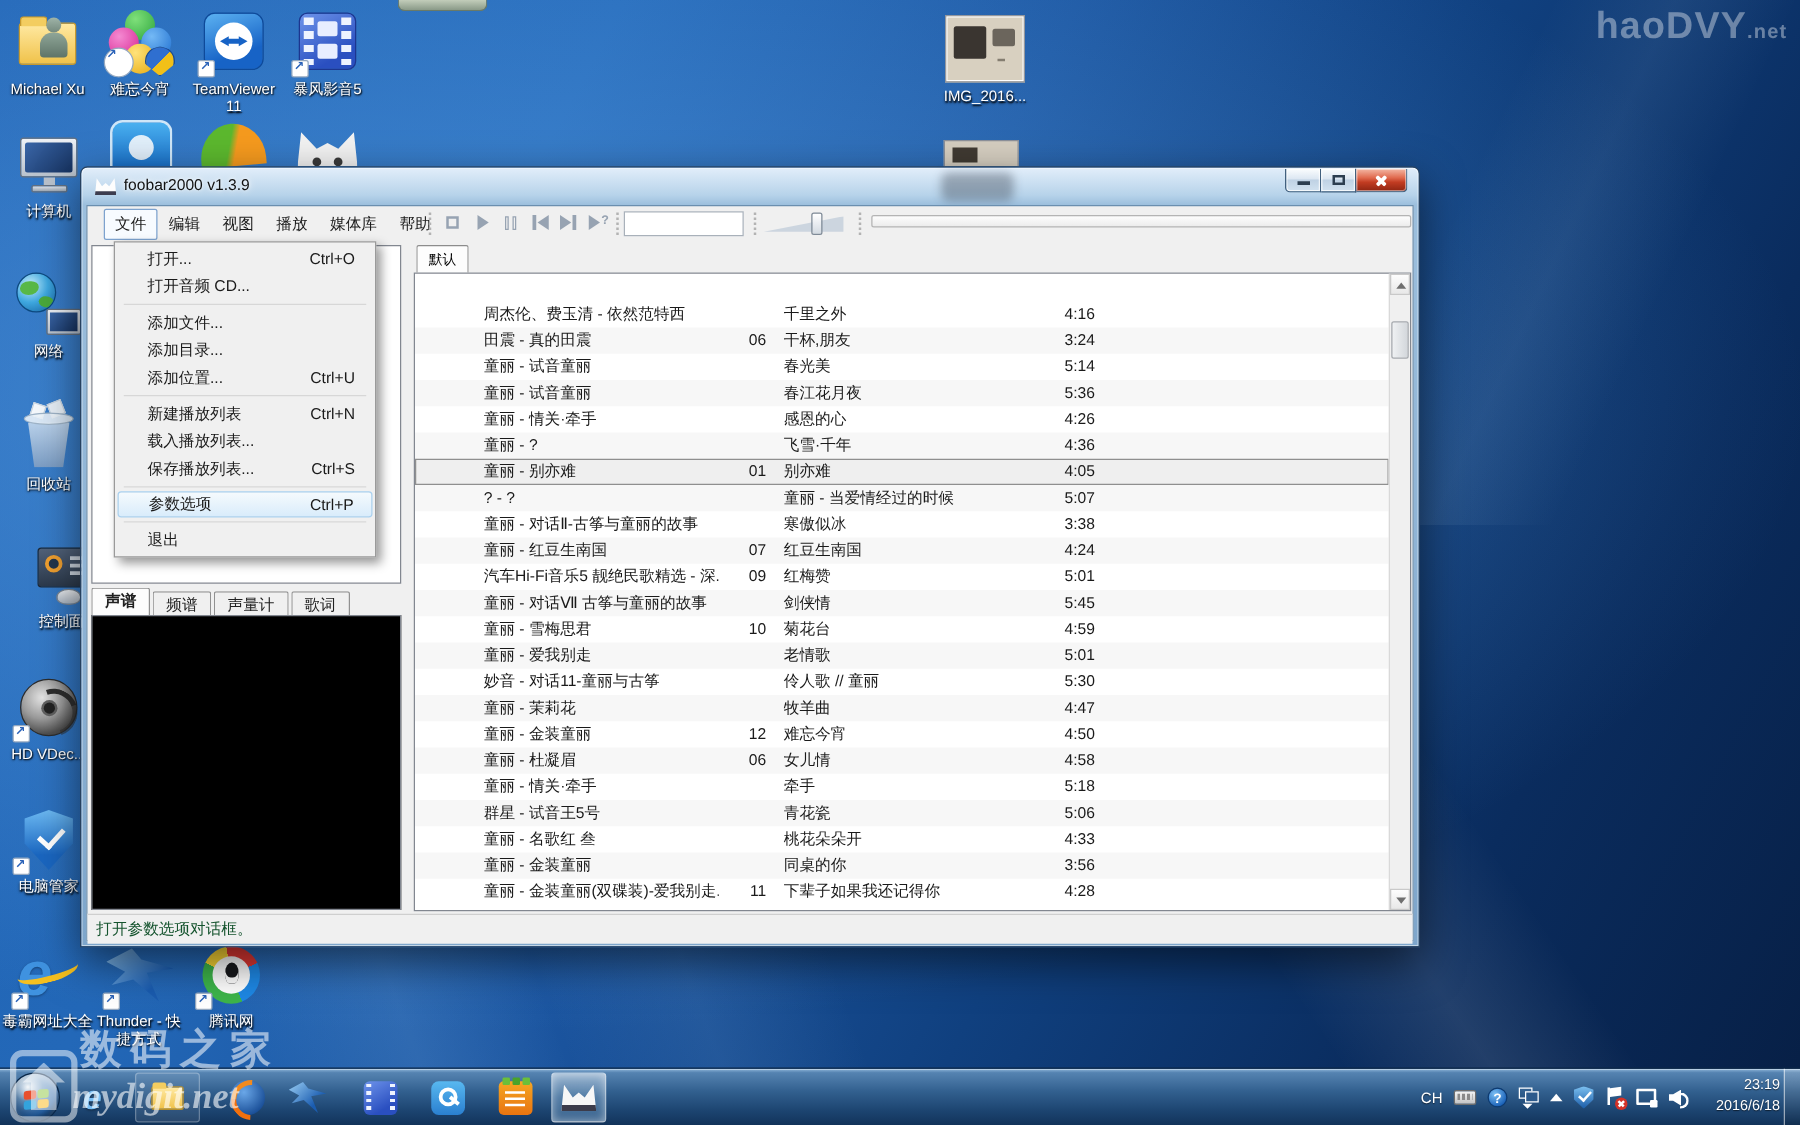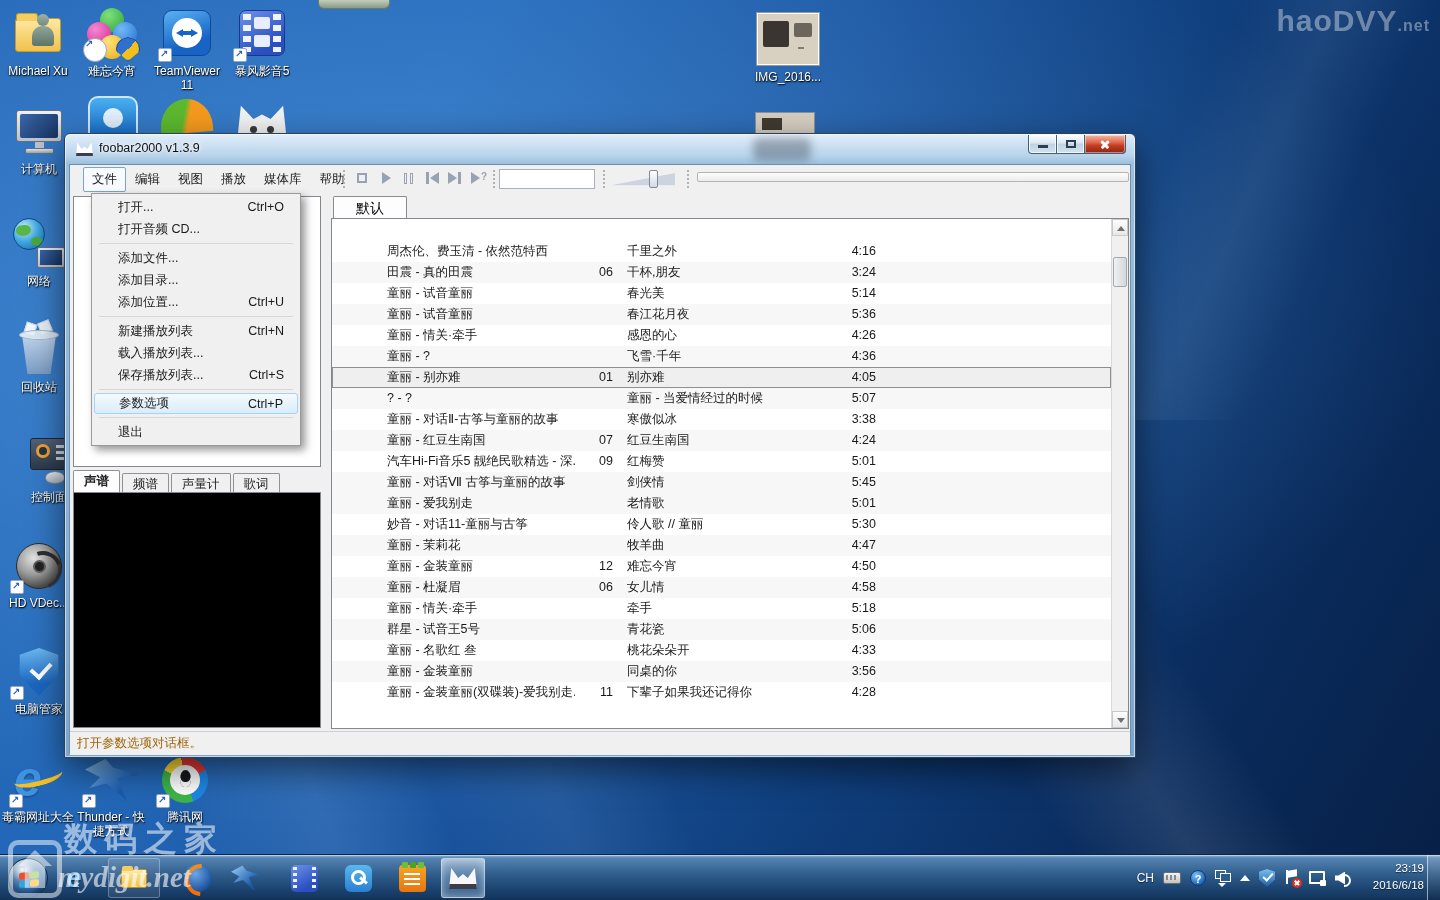--- a/index.html
+++ b/index.html
@@ -196,21 +196,21 @@
 .seek { position:absolute; left:632px; top:38px; width:432px; height:10px; border-radius:2px;
   background:linear-gradient(#fdfdfd,#ececec); border:1px solid #b4b4b4; }
 
 
 .leftpanel { position:absolute; left:8px; top:62px; width:248px; height:271px; background:#fff; border:1px solid #828790; }
 .viztabs { position:absolute; left:8px; top:336px; height:23px; display:flex; align-items:flex-end; }
 .vtab { height:20px; padding:2px 10px 0; font-size:12.5px; color:#222; background:#f0f0f0;
   border:1px solid #919191; border-bottom:none; border-radius:2px 2px 0 0; margin-right:2px; }
 .vtab.on { height:23px; background:#fdfdfd; font-weight:bold; }
 .blackpanel { position:absolute; left:8px; top:358px; width:248px; height:236px; background:#000; border:1px solid #828790; }
-.pltab { position:absolute; left:268px; top:62px; height:23px; padding:3px 22px 0; font-size:14px;
+.pltab { position:absolute; left:268px; top:62px; height:23px; padding:3px 9px 0; font-size:11px;
   background:#fdfdfd; border:1px solid #8c8c8c; border-bottom:none; border-radius:2px 2px 0 0; }
 .playlist { position:absolute; left:266px; top:84px; width:798px; height:511px; background:#fff; border:1px solid #828790; }
 .plhead { position:absolute; left:0; right:17px; top:0; height:22px; display:flex;
   background:linear-gradient(#ffffff,#f0f0f0); border-bottom:1px solid #d5d5d5; font-size:12px; color:#333; }
 .hc { height:100%; line-height:21px; border-right:1px solid #dedede; overflow:hidden; white-space:nowrap; }
 .rows { position:absolute; left:0; right:17px; top:22px; bottom:0; overflow:hidden; }
 .prow { display:flex; height:21px; line-height:21px; font-size:12.5px; color:#1a1a1a; white-space:nowrap; }
 .prow.alt { background:#f7f7f7; }
 .prow.sel { background:#efefef; outline:1px solid #8f8f8f; outline-offset:-1px; }
 .c-play { width:47px; flex:none; }
@@ -223,21 +223,21 @@
 .h-dur { width:72px; text-align:right; padding-right:8px; } .h-fill { flex:1; border-right:none; }
 .vscroll { position:absolute; right:0; top:0; bottom:0; width:17px; background:#f0f0f0; border-left:1px solid #d9d9d9; }
 .sbtn { position:absolute; left:0; width:16px; height:17px; background:linear-gradient(#fdfdfd,#e8e8e8); border:1px solid #c9c9c9; }
 .sbtn.up { top:0; } .sbtn.dn { bottom:0; }
 .sbtn::after { content:""; position:absolute; left:4px; }
 .sbtn.up::after { top:6px; border-left:4px solid transparent; border-right:4px solid transparent; border-bottom:5px solid #6f6f6f; }
 .sbtn.dn::after { top:6px; border-left:4px solid transparent; border-right:4px solid transparent; border-top:5px solid #6f6f6f; }
 .sthumb { position:absolute; left:1px; top:38px; width:14px; height:30px; border-radius:2px;
   background:linear-gradient(90deg,#eff1f3,#d3d7db); border:1px solid #a4a8ad; }
 .statusbar { position:absolute; left:5px; right:5px; top:597px; height:24px; background:#f0f0f0;
-  border-top:1px solid #cfcfcf; font-size:12.5px; color:#a16207; line-height:23px; padding-left:7px; }
+  border-top:1px solid #cfcfcf; font-size:12.5px; color:#14532d; line-height:23px; padding-left:7px; }
 
 
 .dropdown { position:absolute; left:26px; top:59px; width:210px; z-index:60; background:#f0f0f0;
   border:1px solid #9a9a9a; box-shadow:4px 4px 8px rgba(0,0,0,.42); padding:2px 0; }
 .mitem { height:22px; display:flex; align-items:center; padding:0 16px 0 26px; font-size:12.5px; color:#1a1a1a; }
 .mitem .msc { margin-left:auto; }
 .mitem.hot { margin:0 2px; padding:0 14px 0 24px; height:21px; border-radius:3px;
   background:linear-gradient(#f5fafd,#d9ecfb); border:1px solid #a9d1f0; }
 .msep { height:1px; background:#d7d7d7; margin:3px 7px; }
 
@@ -608,20 +608,27 @@
           <span class="c-title">红梅赞</span>
           <span class="c-dur">5:01</span>
         </div>
         <div class="prow alt">
           <span class="c-play"></span>
           <span class="c-art">童丽 - 对话Ⅶ 古筝与童丽的故事</span>
           <span class="c-no"></span>
           <span class="c-title">剑侠情</span>
           <span class="c-dur">5:45</span>
         </div>
+        <div class="prow">
+          <span class="c-play"></span>
+          <span class="c-art">童丽 - 雪梅思君</span>
+          <span class="c-no">10</span>
+          <span class="c-title">菊花台</span>
+          <span class="c-dur">4:59</span>
+        </div>
         <div class="prow alt">
           <span class="c-play"></span>
           <span class="c-art">童丽 - 爱我别走</span>
           <span class="c-no"></span>
           <span class="c-title">老情歌</span>
           <span class="c-dur">5:01</span>
         </div>
         <div class="prow">
           <span class="c-play"></span>
           <span class="c-art">妙音 - 对话11-童丽与古筝</span>

